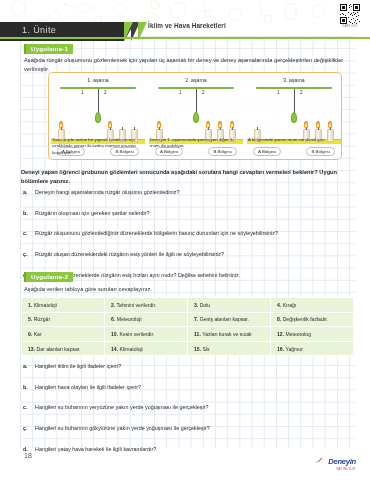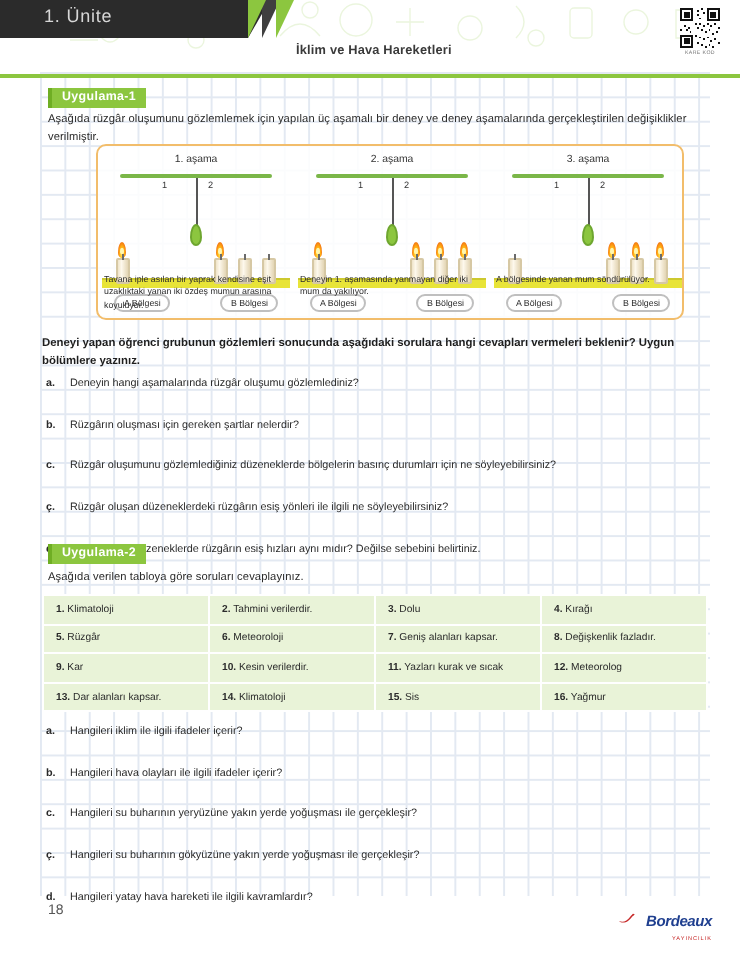--- a/index.html
+++ b/index.html
@@ -26,21 +26,21 @@
     position: absolute; left: 20px; top: 36px; width: 335px; height: 412px;
     background-image:
       linear-gradient(to right, #e3e9f2 1px, transparent 1px),
       linear-gradient(to bottom, #e3e9f2 1px, transparent 1px);
     background-size: 12.2px 12.2px;
     pointer-events: none;
   }
 
   
   .header {
-    position: absolute; left: 0; top: 0; width: 321px; height: 19px;
+    position: absolute; left: 0; top: 22px; width: 321px; height: 19px;
   }
   .hdr-black {
     position: absolute; left: 0; top: 0; width: 124px; height: 19px;
     background: #2b2b2b;
   }
   .hdr-black:after {
     content: ""; position: absolute; right: -11px; top: 0;
     border-left: 11px solid #2b2b2b;
     border-top: 0 solid transparent;
     border-bottom: 19px solid transparent;
@@ -486,17 +486,17 @@
       <span class="qtxt">Hangileri yatay hava hareketi ile ilgili kavramlardır?</span>
     </div>
   </div>
 
   <div class="pgnum">18</div>
   <div class="logo">
     <svg class="logo-bird" viewBox="0 0 18 12" xmlns="http://www.w3.org/2000/svg">
       <path d="M1 9 C5 11 9 9 12 5 C13 3 15 2 17 2 C14 4 13 7 10 9 C7 11 3 11 1 9 Z" fill="#c62828"></path>
       <circle cx="15.2" cy="2.6" r="0.9" fill="#c62828"></circle>
     </svg>
-    <span class="logo-main">Bordeaux</span>
+    <span class="logo-main">Deneyin</span>
     <div class="logo-sub">YAYINCILIK</div>
   </div>
 
 </div>
 
 </body></html>

